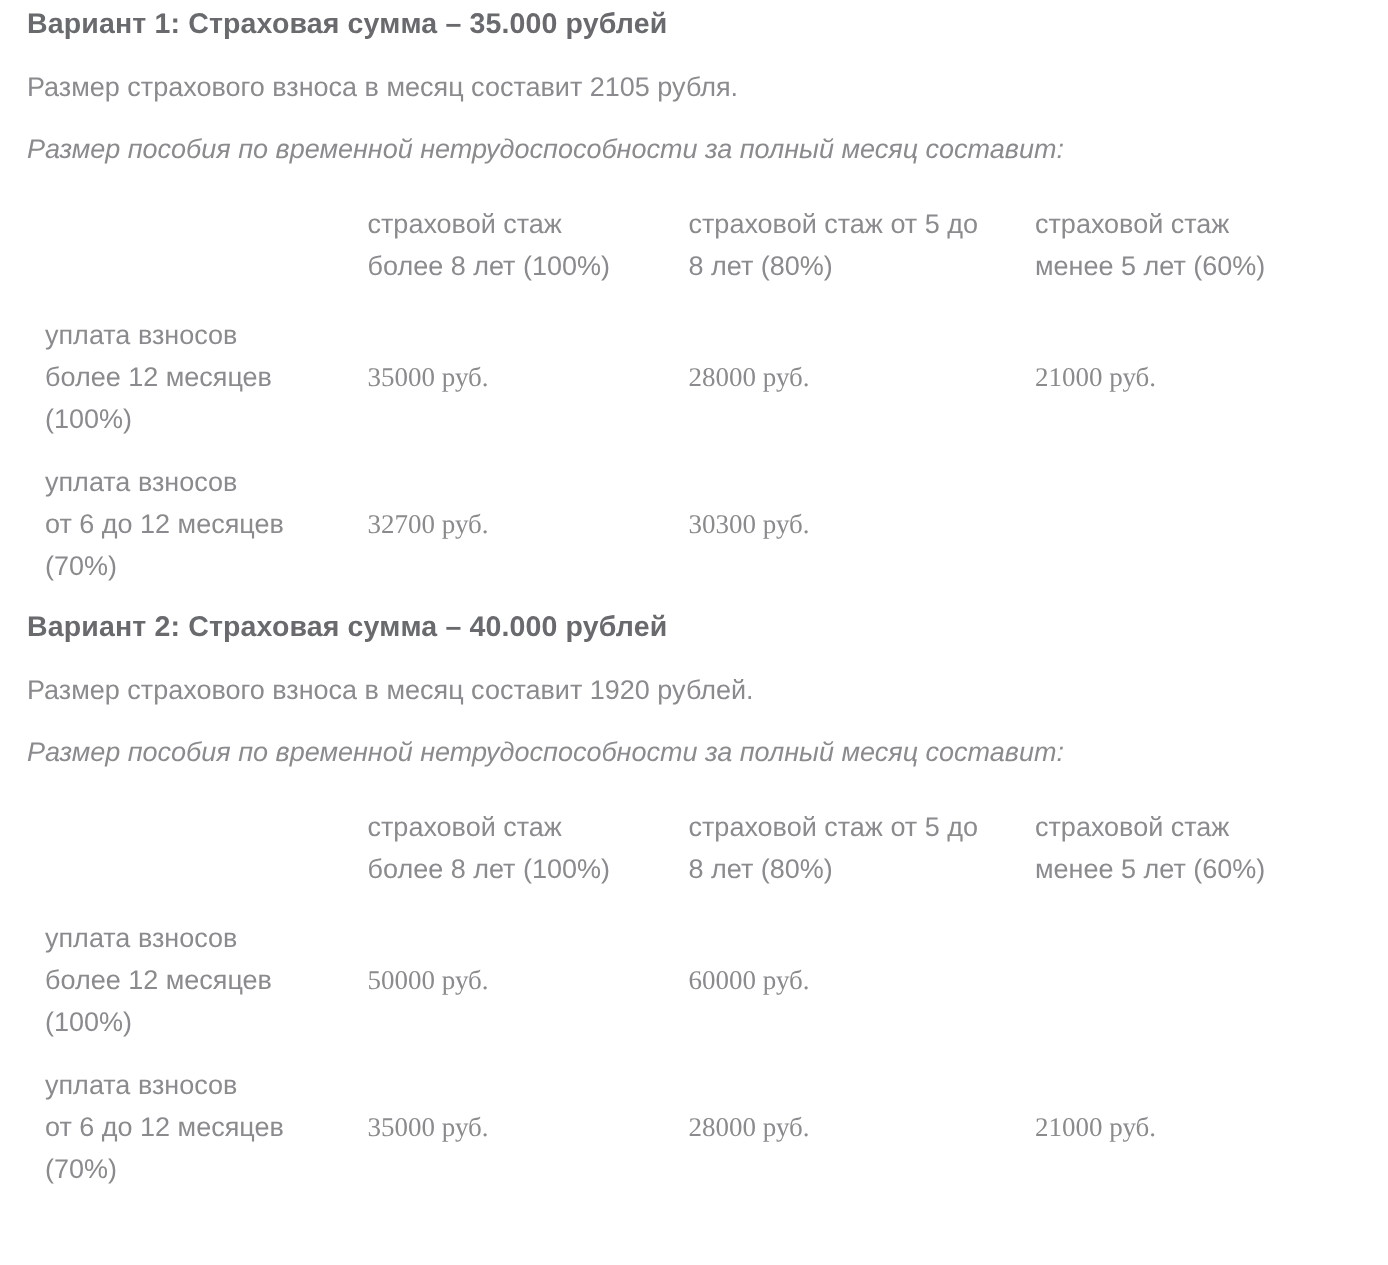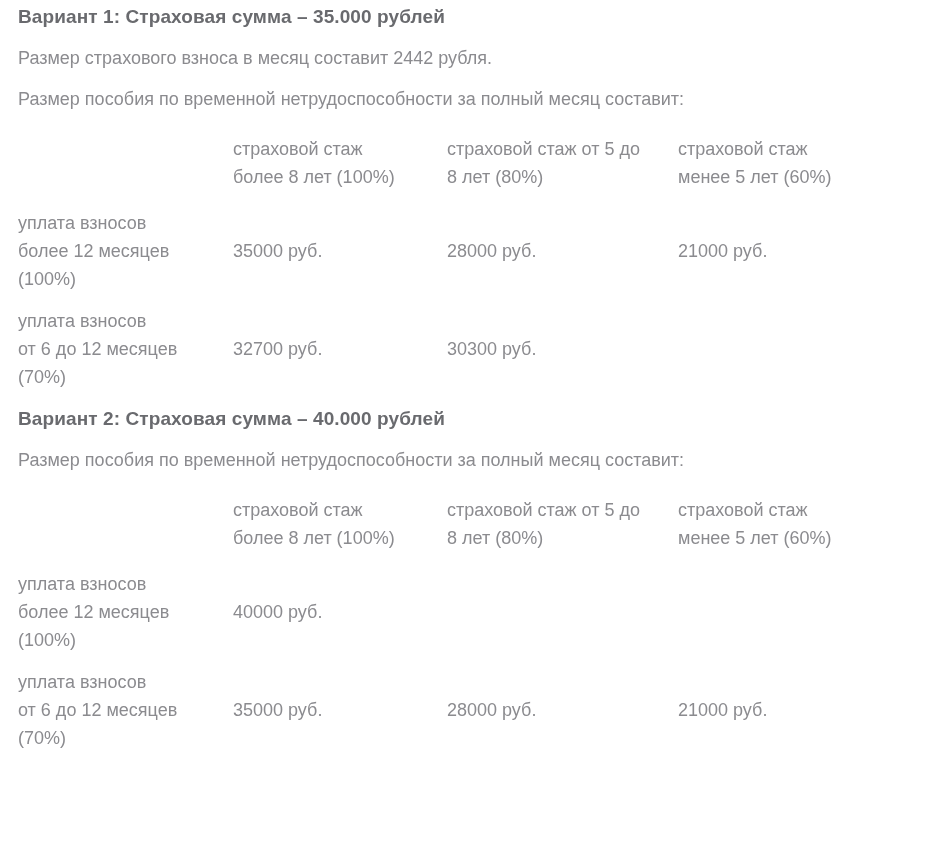--- a/index.html
+++ b/index.html
@@ -31,51 +31,53 @@
     letter-spacing: 0.1px;
   }
   .section + .section .section-title {
     margin-top: 14px;
   }
   .para {
     margin: 0 0 13px 0;
   }
   .para.benefit {
     margin-bottom: 22px;
+    font-style: italic;
   }
   .tbl {
-    margin: 0;
+    margin: 12px;
   }
   .trow {
     display: grid;
     grid-template-columns: 215px 214px 231px 1fr;
     margin-bottom: 14px;
   }
   .trow.thead {
     margin-bottom: 18px;
   }
   .cell {
     white-space: nowrap;
     overflow: visible;
   }
   .cell .line {
     white-space: nowrap;
   }
   .val {
     padding-top: 28px;
+    font-family: Liberation Serif, serif;
   }
 </style>
 </head>
 <body>
 
 <div class="doc">
 
   <section class="section">
     <h2 class="section-title">Вариант 1: Страховая сумма – 35.000 рублей</h2>
-    <p class="para">Размер страхового взноса в месяц составит 2442 рубля.</p>
+    <p class="para">Размер страхового взноса в месяц составит 2105 рубля.</p>
     <p class="para benefit">Размер пособия по временной нетрудоспособности за полный месяц составит:</p>
 
     <div class="tbl">
       <div class="trow thead">
         <div class="cell"></div>
         <div class="cell">
           <div class="line">страховой стаж</div>
           <div class="line">более 8 лет (100%)</div>
         </div>
         <div class="cell">
@@ -106,20 +108,21 @@
           <div class="line">(70%)</div>
         </div>
         <div class="cell val">32700 руб.</div>
         <div class="cell val">30300 руб.</div>
       </div>
     </div>
   </section>
 
   <section class="section">
     <h2 class="section-title">Вариант 2: Страховая сумма – 40.000 рублей</h2>
+    <p class="para">Размер страхового взноса в месяц составит 1920 рублей.</p>
     <p class="para benefit">Размер пособия по временной нетрудоспособности за полный месяц составит:</p>
 
     <div class="tbl">
       <div class="trow thead">
         <div class="cell"></div>
         <div class="cell">
           <div class="line">страховой стаж</div>
           <div class="line">более 8 лет (100%)</div>
         </div>
         <div class="cell">
@@ -131,21 +134,22 @@
           <div class="line">менее 5 лет (60%)</div>
         </div>
       </div>
 
       <div class="trow">
         <div class="cell">
           <div class="line">уплата взносов</div>
           <div class="line">более 12 месяцев</div>
           <div class="line">(100%)</div>
         </div>
-        <div class="cell val">40000 руб.</div>
+        <div class="cell val">50000 руб.</div>
+        <div class="cell val">60000 руб.</div>
       </div>
 
       <div class="trow">
         <div class="cell">
           <div class="line">уплата взносов</div>
           <div class="line">от 6 до 12 месяцев</div>
           <div class="line">(70%)</div>
         </div>
         <div class="cell val">35000 руб.</div>
         <div class="cell val">28000 руб.</div>

